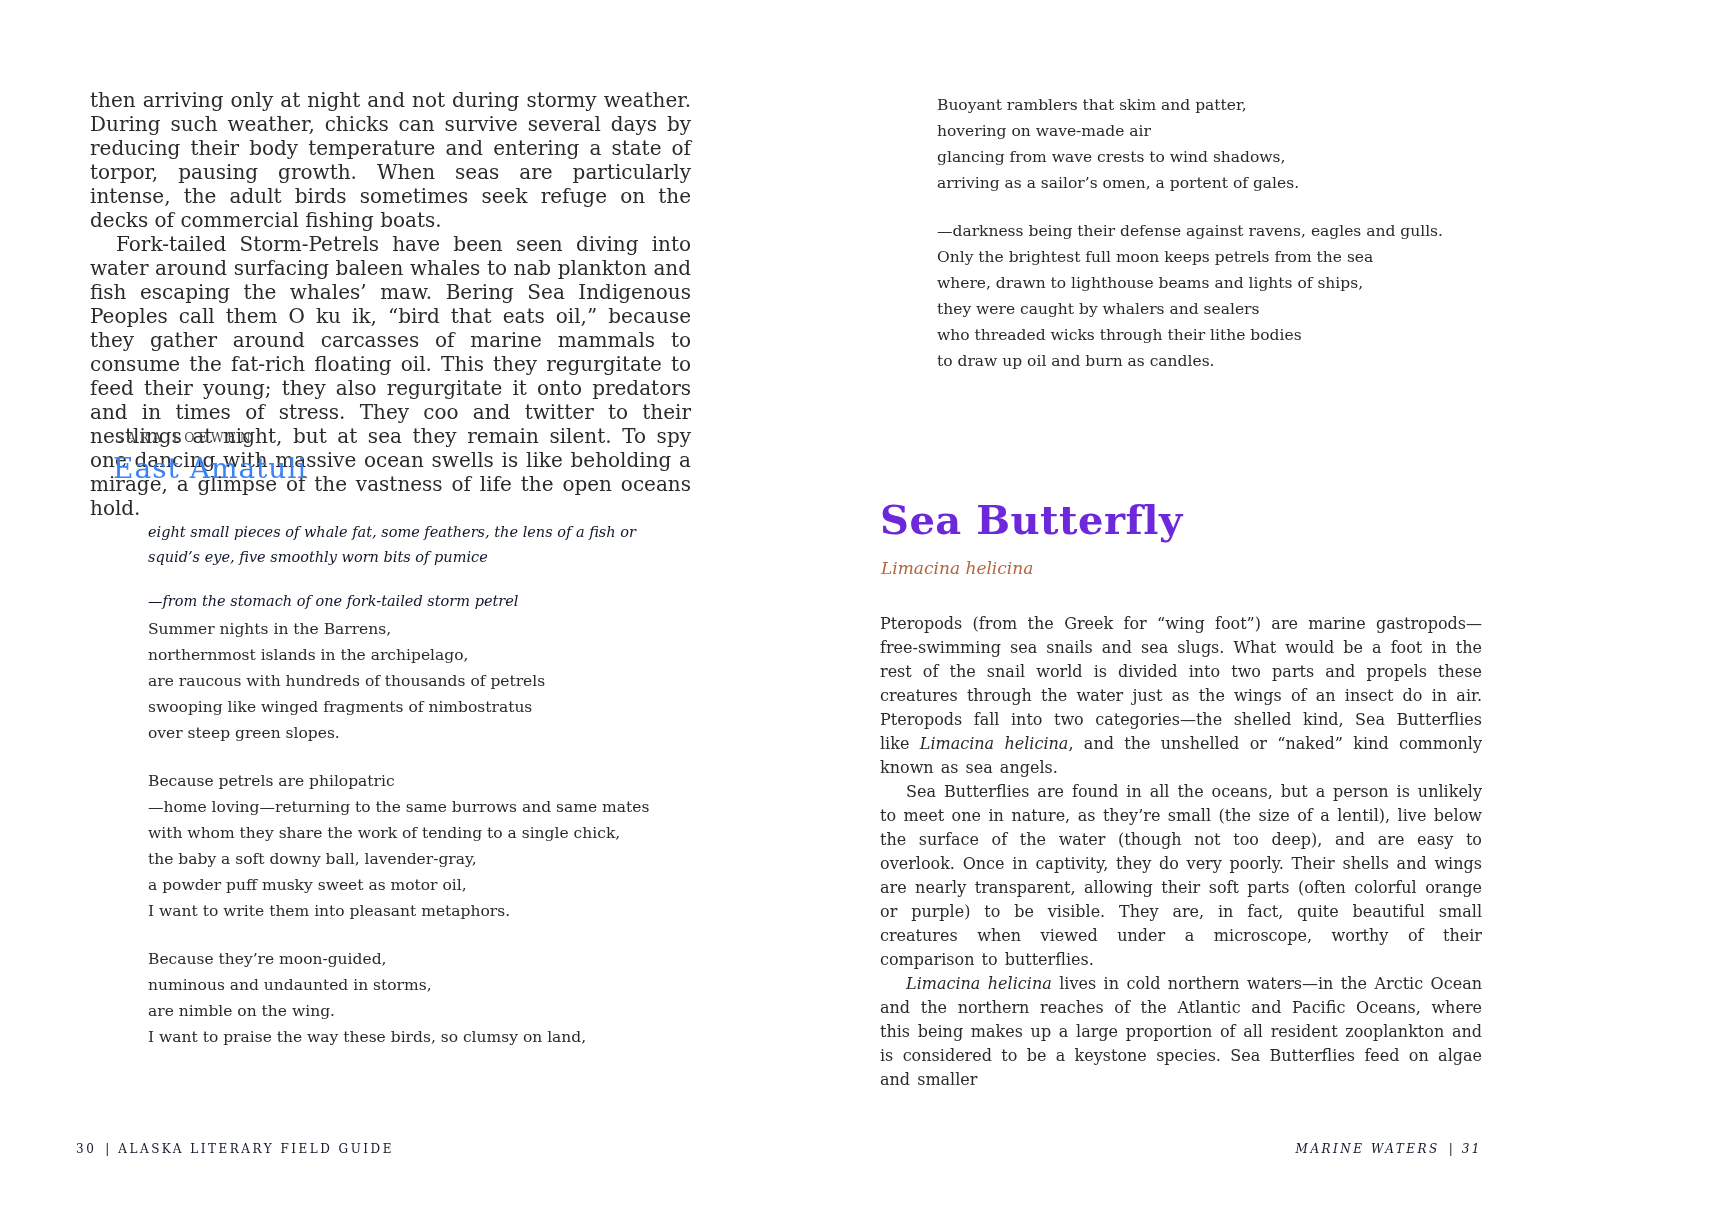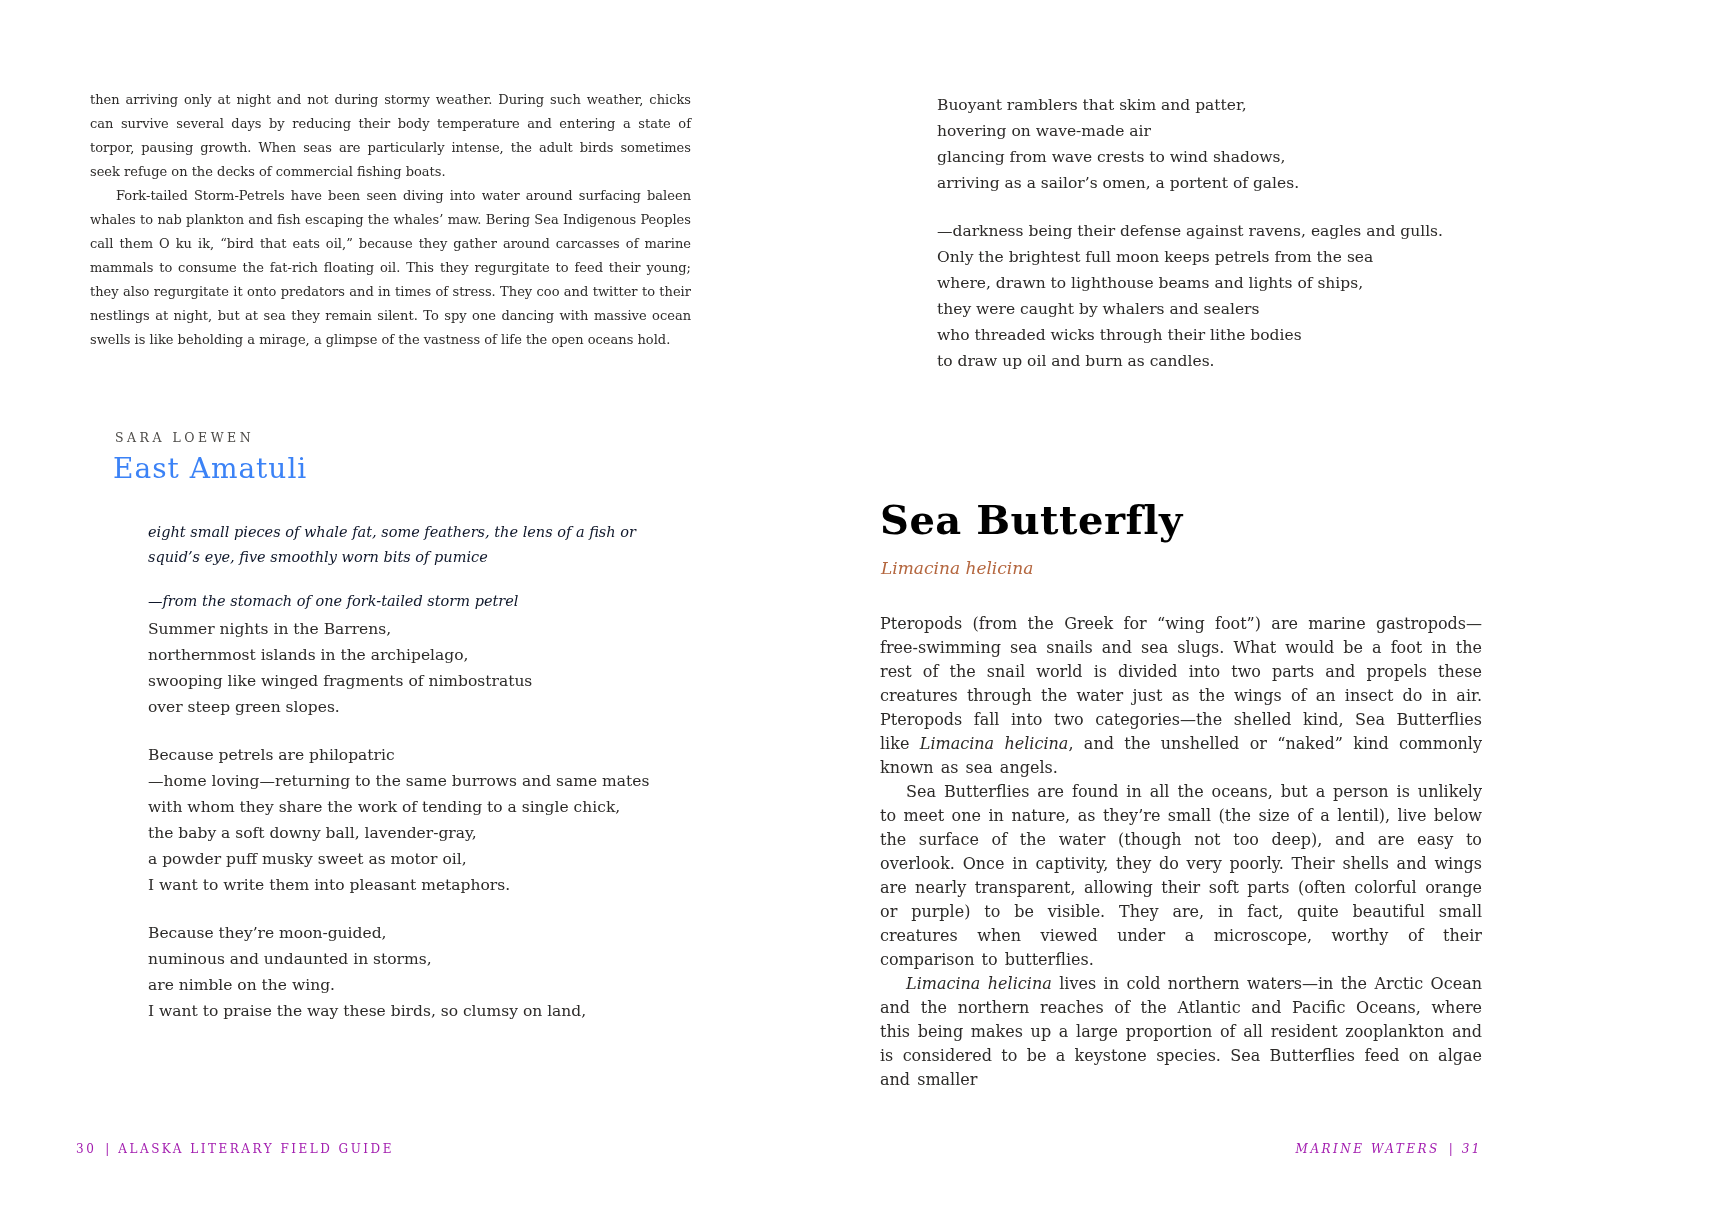--- a/index.html
+++ b/index.html
@@ -17,21 +17,21 @@
     overflow: hidden;
   }
   .abs { position: absolute; }
 
   
   .l-prose {
     left: 90px; top: 88px; width: 601px;
   }
   .prose p {
     margin: 0;
-    font-size: 13px;
+    font-size: 20px;
     line-height: 24px;
     text-align: justify;
   }
   .prose p.indent { text-indent: 26px; }
 
   .l-author { left: 115px; top: 430px; }
   .author {
     font-size: 12.5px;
     letter-spacing: 3.5px;
     color: #4c4a47;
@@ -57,21 +57,21 @@
   .l-poem { left: 148px; top: 616px; }
   .poem {
     font-size: 15.5px;
     line-height: 26px;
   }
   .stanza { margin-bottom: 22px; }
 
   .footer {
     font-size: 12px;
     letter-spacing: 2.5px;
-    color: #a21caf;
+    color: #0f172a;
     white-space: nowrap;
   }
   .footer .sep { padding: 0 9px; letter-spacing: 0; }
   .l-footer { left: 76px; top: 1142px; }
 
   
   .r-poem { left: 937px; top: 92px; }
 
   .r-heading { left: 880px; top: 496px; }
   .sec-title {
@@ -115,20 +115,21 @@
 
   <div class="abs l-epigraph epigraph">
     <div>eight small pieces of whale fat, some feathers, the lens of a fish or squid’s eye, five smoothly worn bits of pumice</div>
     <div class="attr">—from the stomach of one fork-tailed storm petrel</div>
   </div>
 
   <div class="abs l-poem poem">
     <div class="stanza">
         <div class="poem-line">Summer nights in the Barrens,</div>
         <div class="poem-line">northernmost islands in the archipelago,</div>
+        <div class="poem-line">are raucous with hundreds of thousands of petrels</div>
         <div class="poem-line">swooping like winged fragments of nimbostratus</div>
         <div class="poem-line">over steep green slopes.</div>
       </div>
     <div class="stanza">
         <div class="poem-line">Because petrels are philopatric</div>
         <div class="poem-line">—home loving—returning to the same burrows and same mates</div>
         <div class="poem-line">with whom they share the work of tending to a single chick,</div>
         <div class="poem-line">the baby a soft downy ball, lavender-gray,</div>
         <div class="poem-line">a powder puff musky sweet as motor oil,</div>
         <div class="poem-line">I want to write them into pleasant metaphors.</div>
@@ -155,21 +156,21 @@
     <div class="stanza">
         <div class="poem-line">—darkness being their defense against ravens, eagles and gulls.</div>
         <div class="poem-line">Only the brightest full moon keeps petrels from the sea</div>
         <div class="poem-line">where, drawn to lighthouse beams and lights of ships,</div>
         <div class="poem-line">they were caught by whalers and sealers</div>
         <div class="poem-line">who threaded wicks through their lithe bodies</div>
         <div class="poem-line">to draw up oil and burn as candles.</div>
       </div>
   </div>
 
-  <div class="abs r-heading sec-title" style="color: #000000;">Sea Butterfly</div>
+  <div class="abs r-heading sec-title" style="color: #6d28d9;">Sea Butterfly</div>
   <div class="abs r-subtitle sec-sub" style="color: rgb(180, 102, 62);">Limacina helicina</div>
 
   <div class="abs r-prose prose">
     <p><span>Pteropods (from the Greek for “wing foot”) are marine gastropods—free-swimming sea snails and sea slugs. What would be a foot in the rest of the snail world is divided into two parts and propels these creatures through the water just as the wings of an insect do in air. Pteropods fall into two categories—the shelled kind, Sea Butterflies like </span><span class="it">Limacina helicina</span><span>, and the unshelled or “naked” kind commonly known as sea angels.</span></p>
     <p class="indent"><span>Sea Butterflies are found in all the oceans, but a person is unlikely to meet one in nature, as they’re small (the size of a lentil), live below the surface of the water (though not too deep), and are easy to overlook. Once in captivity, they do very poorly. Their shells and wings are nearly transparent, allowing their soft parts (often colorful orange or purple) to be visible. They are, in fact, quite beautiful small creatures when viewed under a microscope, worthy of their comparison to butterflies.</span></p>
     <p class="indent"><span class="it">Limacina helicina</span><span> lives in cold northern waters—in the Arctic Ocean and the northern reaches of the Atlantic and Pacific Oceans, where this being makes up a large proportion of all resident zooplankton and is considered to be a keystone species. Sea Butterflies feed on algae and smaller</span></p>
   </div>
 
   <div class="abs r-footer footer">
     <span>MARINE WATERS</span><span class="sep">|</span><span>31</span>

